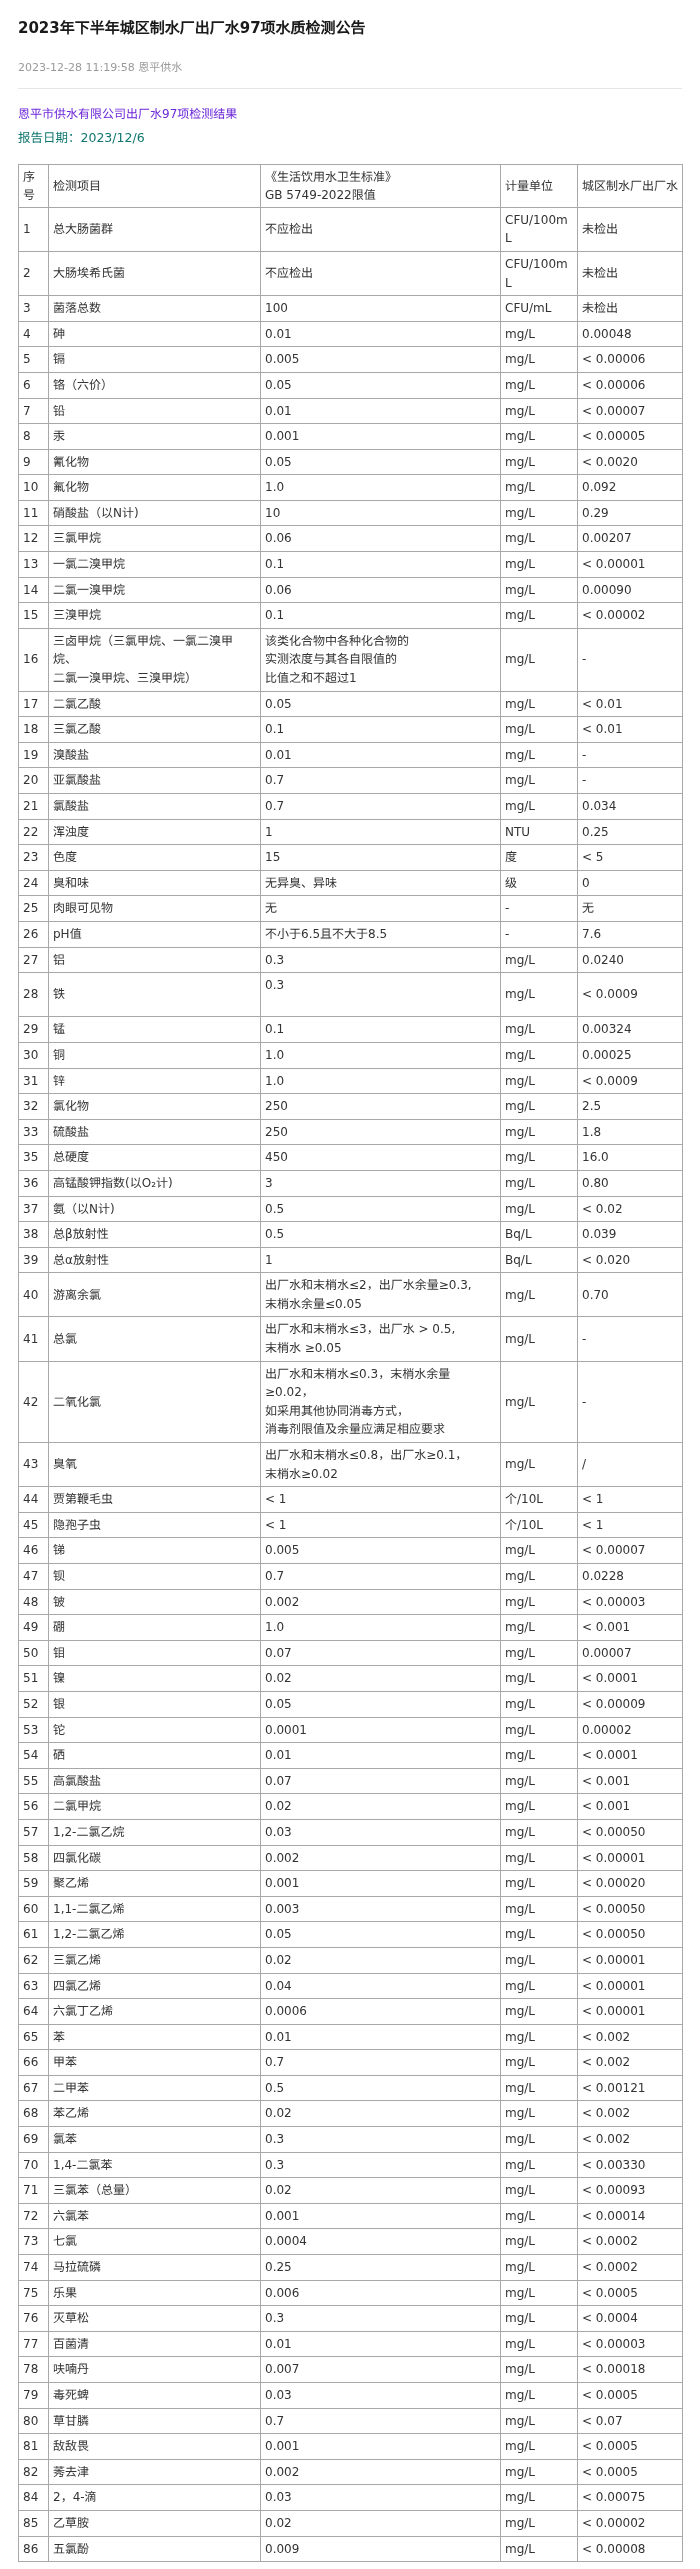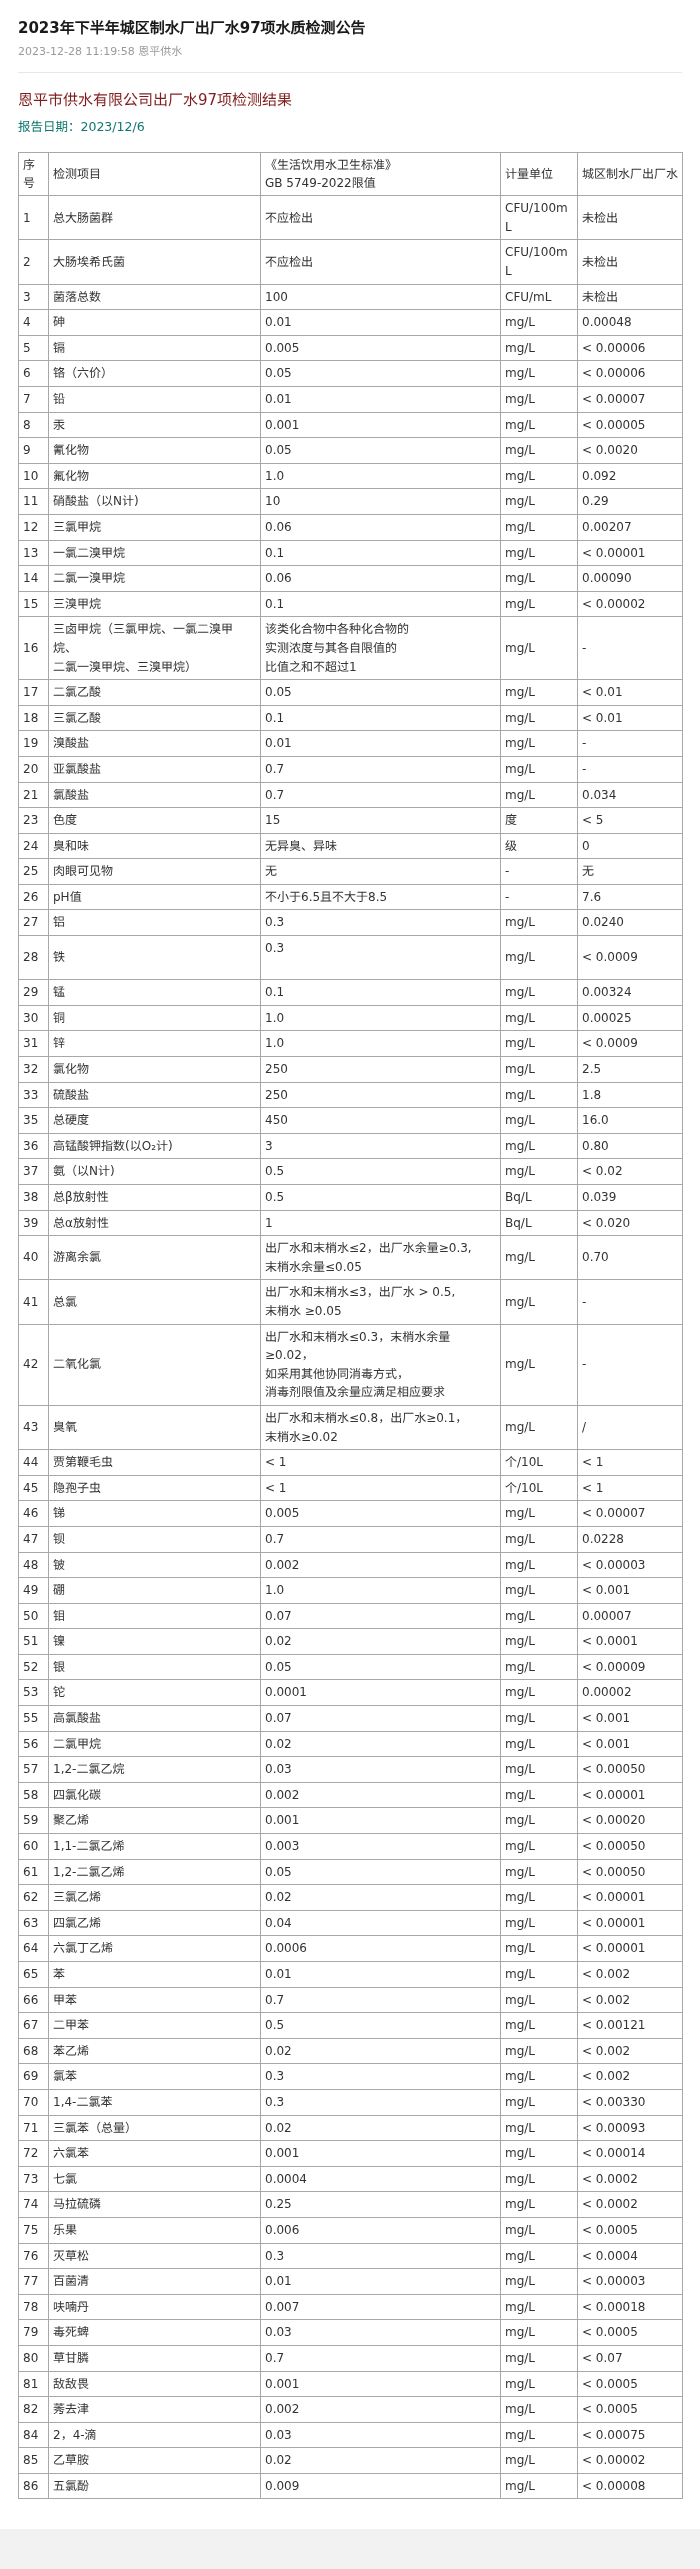--- a/index.html
+++ b/index.html
@@ -15,30 +15,30 @@
   .title {
     font-size: 15px;
     font-weight: bold;
     color: #1a1a1a;
     line-height: 1.4;
     margin-top: 4px;
   }
   .meta {
     font-size: 11px;
     color: #9a9a9a;
-    margin-top: 3px;
+    margin-top: 19px;
   }
   .divider {
     border: none;
     border-top: 1px solid #e6e6e6;
     margin: 14px 0 16px 0;
   }
   .subtitle {
-    font-size: 15px;
-    color: #7f1d1d;
+    font-size: 12px;
+    color: #6d28d9;
     line-height: 1.5;
   }
   .report-date {
     font-size: 12.5px;
     color: #0f766e;
     margin-top: 6px;
     line-height: 1.5;
   }
   table.results {
     margin-top: 16px;
@@ -239,20 +239,27 @@
           <td>-</td>
         </tr>
         <tr>
           <td>21</td>
           <td>氯酸盐</td>
           <td>0.7</td>
           <td>mg/L</td>
           <td>0.034</td>
         </tr>
         <tr>
+          <td>22</td>
+          <td>浑浊度</td>
+          <td>1</td>
+          <td>NTU</td>
+          <td>0.25</td>
+        </tr>
+        <tr>
           <td>23</td>
           <td>色度</td>
           <td>15</td>
           <td>度</td>
           <td>&lt; 5</td>
         </tr>
         <tr>
           <td>24</td>
           <td>臭和味</td>
           <td>无异臭、异味</td>
@@ -456,20 +463,27 @@
           <td>&lt; 0.00009</td>
         </tr>
         <tr>
           <td>53</td>
           <td>铊</td>
           <td>0.0001</td>
           <td>mg/L</td>
           <td>0.00002</td>
         </tr>
         <tr>
+          <td>54</td>
+          <td>硒</td>
+          <td>0.01</td>
+          <td>mg/L</td>
+          <td>&lt; 0.0001</td>
+        </tr>
+        <tr>
           <td>55</td>
           <td>高氯酸盐</td>
           <td>0.07</td>
           <td>mg/L</td>
           <td>&lt; 0.001</td>
         </tr>
         <tr>
           <td>56</td>
           <td>二氯甲烷</td>
           <td>0.02</td>

